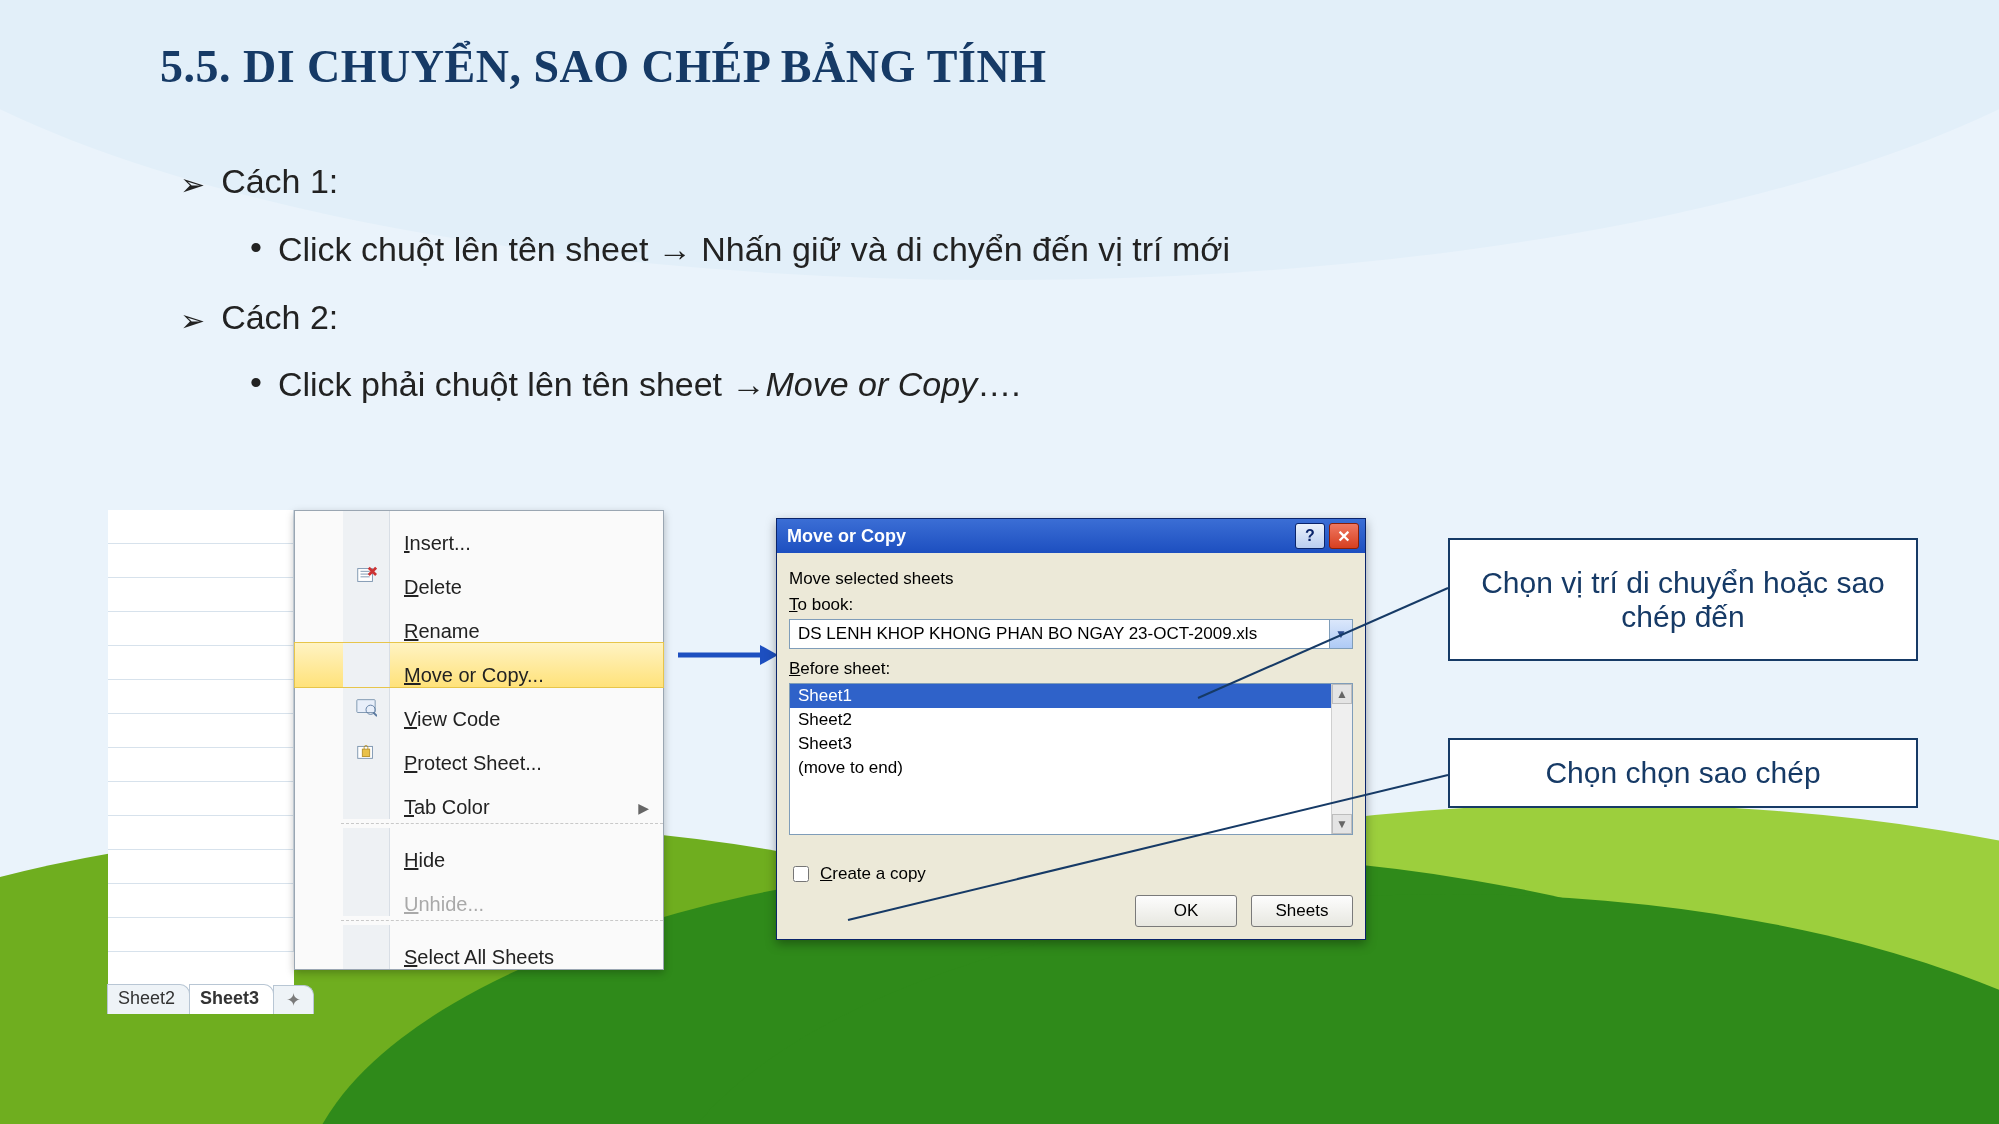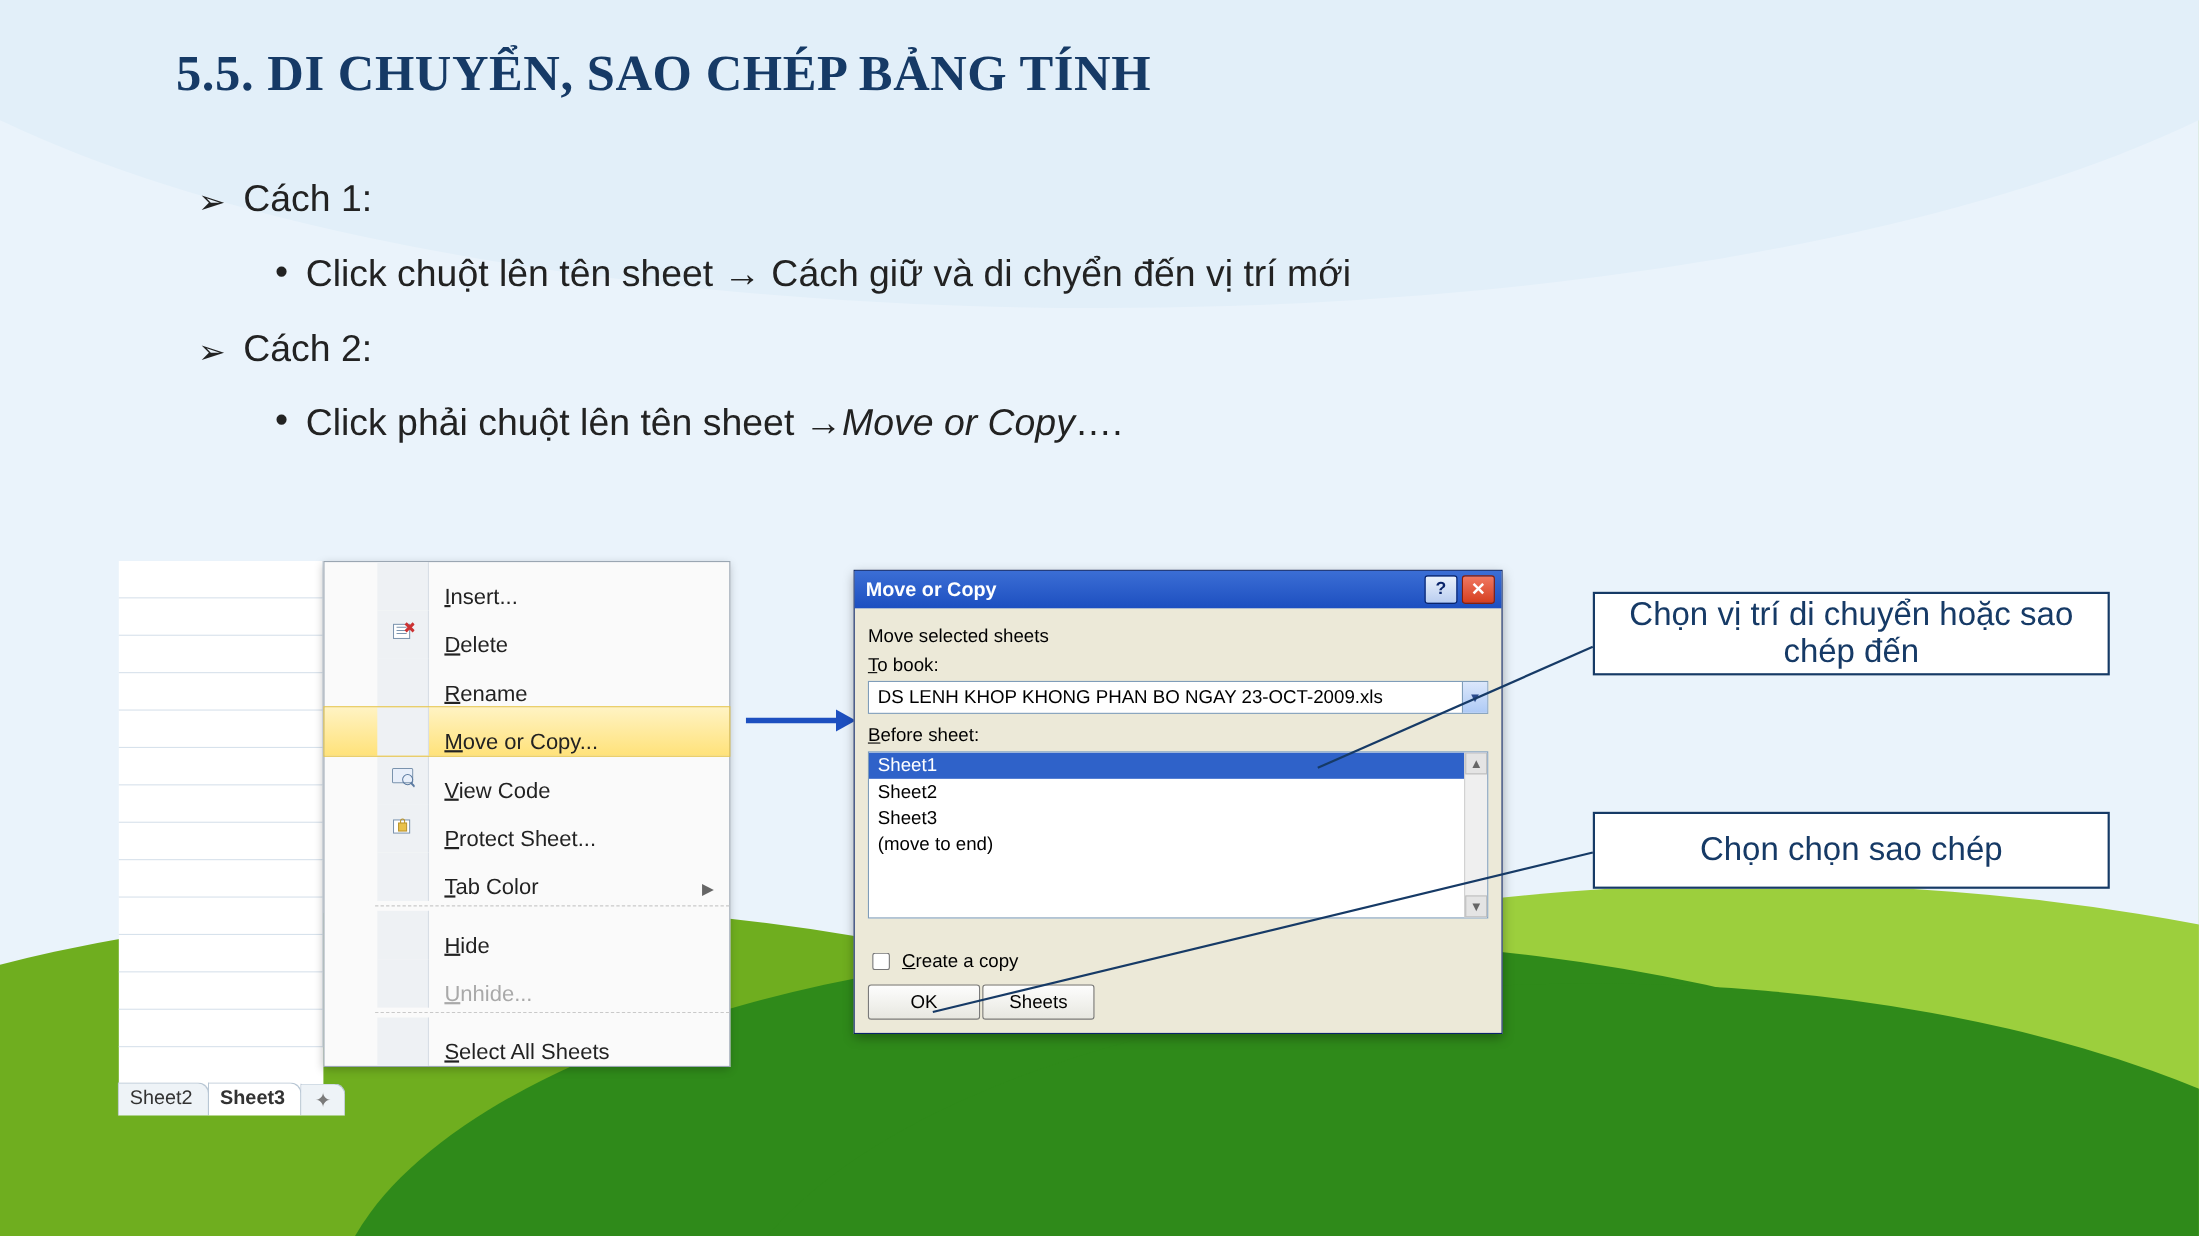--- a/index.html
+++ b/index.html
@@ -122,34 +122,34 @@
   .dlg .listbox .item.sel { background:#2f62c9; color:#fff; }
   .dlg .listbox .scroll {
     position:absolute; right:0; top:0; bottom:0; width:20px;
     background:#efefef; border-left:1px solid #cfcfcf;
     display:flex; flex-direction:column; justify-content:space-between; align-items:center;
     font-size:12px; color:#666;
   }
   .dlg .listbox .scroll div { width:18px; height:18px; background:#e4e4e4; border:1px solid #bdbdbd; display:flex; align-items:center; justify-content:center;}
   .dlg .chkrow { display:flex; align-items:center; gap:8px; margin-top:28px;}
   .dlg .chkrow input { width:16px; height:16px; }
-  .dlg .btnrow { display:flex; justify-content:flex-start; gap:2px; margin-top:10px;}
+  .dlg .btnrow { display:flex; justify-content:flex-end; gap:14px; margin-top:10px;}
   .dlg .btn {
     min-width:100px; height:30px; border:1px solid #7a7a7a; border-radius:3px;
     background:linear-gradient(#fdfdfd,#e7e7e0);
     display:flex; align-items:center; justify-content:center;
   }
 
   
   .callout {
     position:absolute; border:2px solid #163a66; background:#fff;
     color:#163a66; font-size:30px; display:flex; align-items:center; justify-content:center;
     text-align:center; padding:12px 20px; box-sizing:border-box;
   }
-  .c1 { left:1340px; top:28px;  width:470px; height:76px; }
+  .c1 { left:1340px; top:28px;  width:470px; height:123px; }
   .c2 { left:1340px; top:228px; width:470px; height:70px; }
 
   .lead { position:absolute; background:none; }
   .lead svg { overflow:visible; }
 </style>
 </head>
 <body>
 
 <div class="sky1"></div>
 <div class="sky2"></div>
@@ -162,21 +162,21 @@
   <div class="title">5.5. DI CHUYỂN, SAO CHÉP BẢNG TÍNH</div>
 
   <div class="body">
     <div class="lvl1">
       <span class="bullet">➢</span>
       <span>Cách 1:</span>
     </div>
     <div class="lvl2">
       <span class="bullet">•</span>
       <span>
-        <span>Click chuột lên tên sheet </span><span>→</span><span> Cách giữ và di chyển đến vị trí mới</span>
+        <span>Click chuột lên tên sheet </span><span>→</span><span> Nhấn giữ và di chyển đến vị trí mới</span>
       </span>
     </div>
     <div class="lvl1">
       <span class="bullet">➢</span>
       <span>Cách 2:</span>
     </div>
     <div class="lvl2">
       <span class="bullet">•</span>
       <span>
         <span>Click phải chuột lên tên sheet </span><span>→</span><span class="italic">Move or Copy</span><span>….</span>

